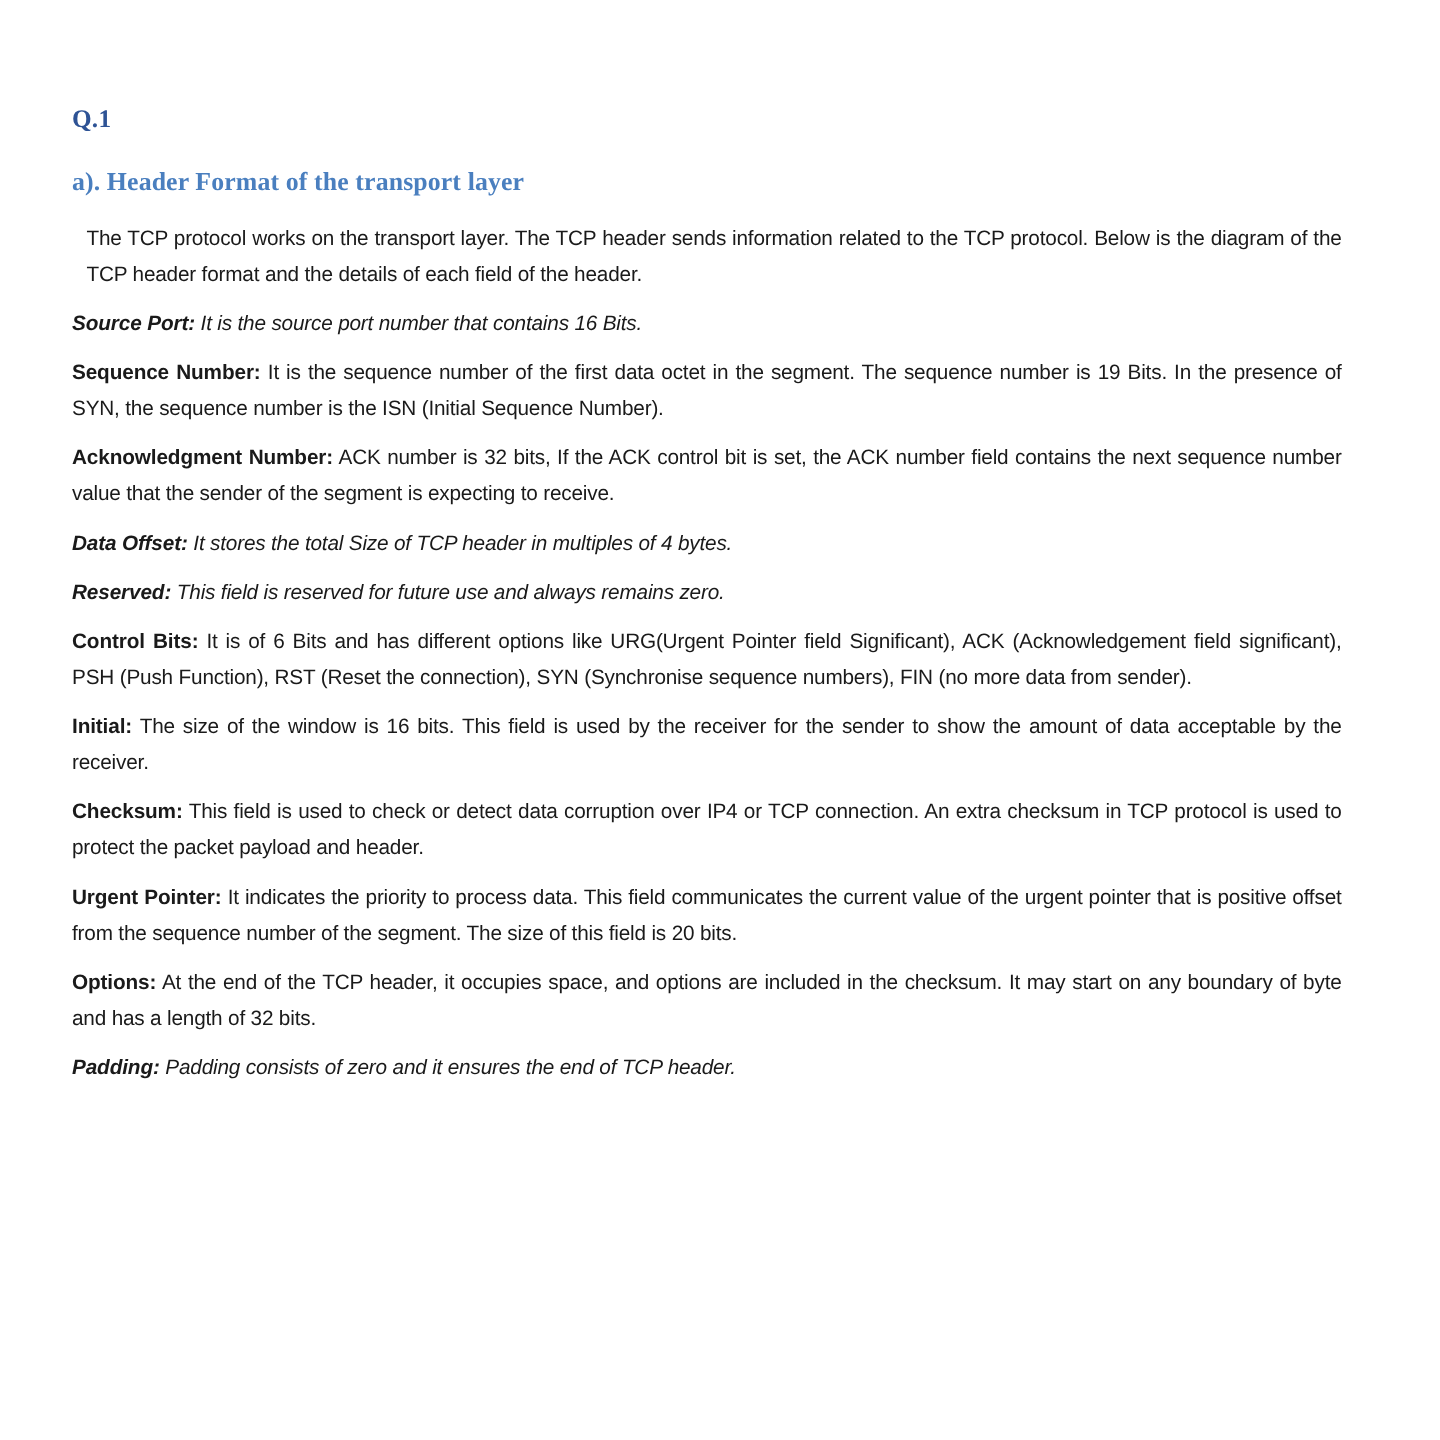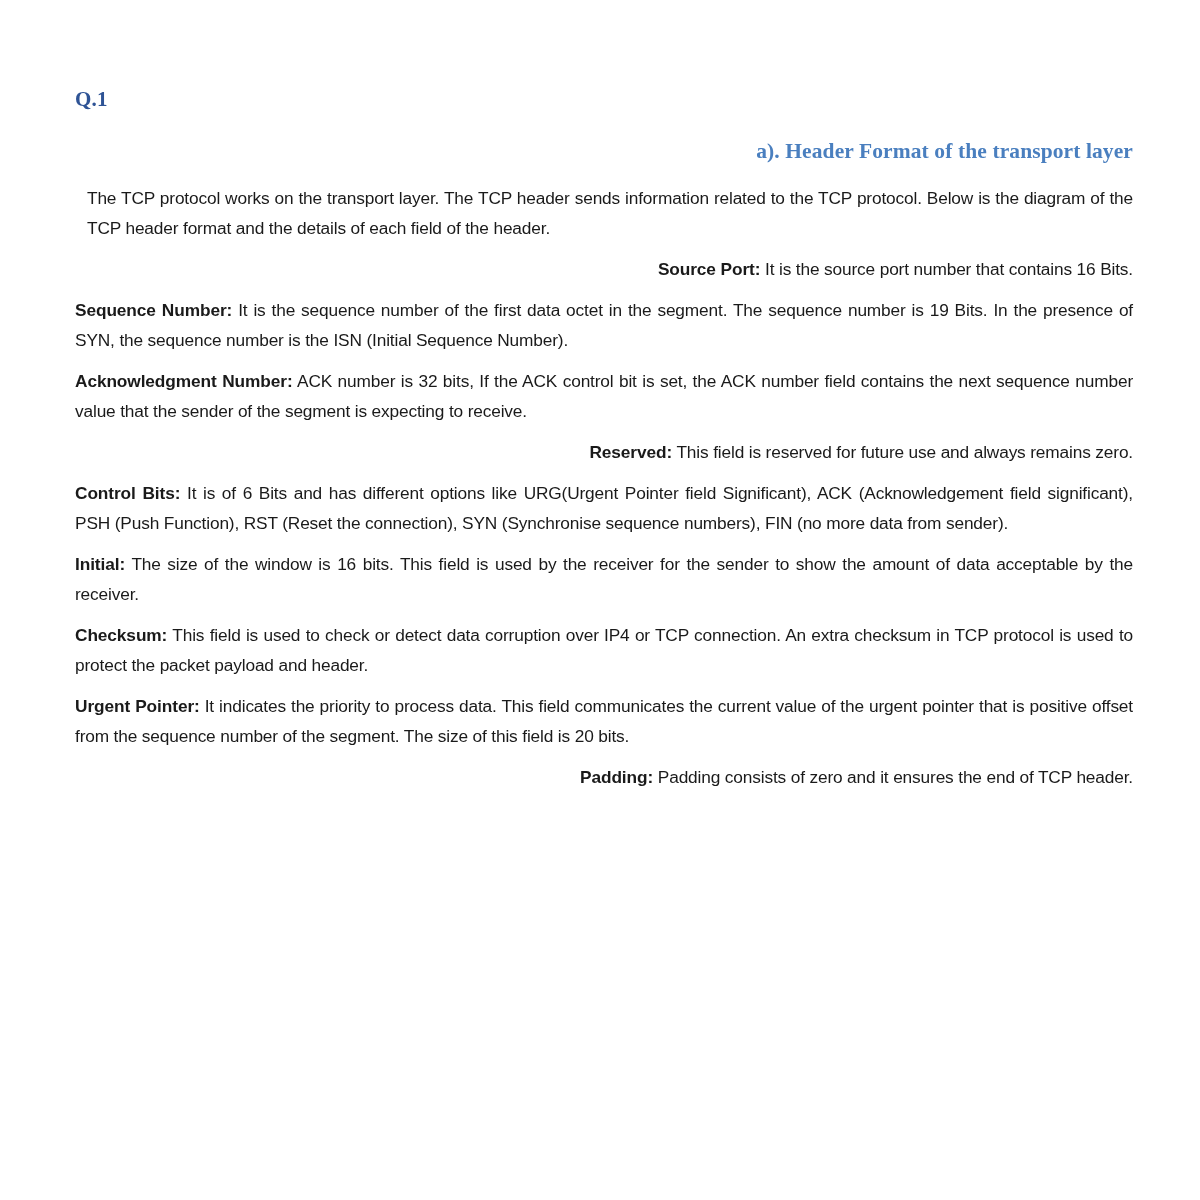--- a/index.html
+++ b/index.html
@@ -19,21 +19,21 @@
   .page {
     position: relative;
     width: 1200px;
     height: 1200px;
     background: #ffffff;
     box-sizing: border-box;
   }
 
   .doc-body {
     position: absolute;
-    left: 75px;
+    left: 60px;
     top: 86px;
     width: 1058px;
   }
 
   
   .heading-q {
     font-family: "Liberation Serif", "DejaVu Serif", serif;
     font-weight: bold;
     font-size: 21px;
     line-height: 26px;
@@ -43,21 +43,20 @@
   }
 
   .heading-sub {
     font-family: "Liberation Serif", "DejaVu Serif", serif;
     font-weight: bold;
     font-size: 21.5px;
     line-height: 26px;
     color: #4A7FBF;
     letter-spacing: 0.1px;
     margin: 0 0 19px 0;
-    text-align: right;
   }
 
   
   .para {
     font-family: "Liberation Sans", sans-serif;
     font-size: 17.3px;
     line-height: 30px;
     color: #1a1a1a;
     text-align: justify;
     text-justify: inter-word;
@@ -69,40 +68,42 @@
 
   .para .lbl {
     font-weight: bold;
     letter-spacing: -0.1px;
   }
 
   
   .para.intro { text-align: justify; margin-left: 12px; }
 
   
-  .para.short { text-align: right; }
+  .para.short { text-align: left; font-style: italic; }
 </style>
 </head>
 <body>
 
 <div class="page">
   <div class="doc-body">
 
     <h1 class="heading-q">Q.1</h1>
 
     <h2 class="heading-sub">a). Header Format of the transport layer</h2>
 
     <p class="para intro">The TCP protocol works on the transport layer. The TCP header sends information related to the TCP protocol. Below is the diagram of the TCP header format and the details of each field of the header.</p>
 
     <div id="field-list">
         <p class="para short"><span class="lbl">Source Port:</span><span> It is the source port number that contains 16 Bits.</span></p>
         <p class="para"><span class="lbl">Sequence Number:</span><span> It is the sequence number of the first data octet in the segment. The sequence number is 19 Bits. In the presence of SYN, the sequence number is the ISN (Initial Sequence Number).</span></p>
         <p class="para"><span class="lbl">Acknowledgment Number:</span><span> ACK number is 32 bits, If the ACK control bit is set, the ACK number field contains the next sequence number value that the sender of the segment is expecting to receive.</span></p>
+        <p class="para short"><span class="lbl">Data Offset:</span><span> It stores the total Size of TCP header in multiples of 4 bytes.</span></p>
         <p class="para short"><span class="lbl">Reserved:</span><span> This field is reserved for future use and always remains zero.</span></p>
         <p class="para"><span class="lbl">Control Bits:</span><span> It is of 6 Bits and has different options like URG(Urgent Pointer field Significant), ACK (Acknowledgement field significant), PSH (Push Function), RST (Reset the connection), SYN (Synchronise sequence numbers), FIN (no more data from sender).</span></p>
         <p class="para"><span class="lbl">Initial:</span><span> The size of the window is 16 bits. This field is used by the receiver for the sender to show the amount of data acceptable by the receiver.</span></p>
         <p class="para"><span class="lbl">Checksum:</span><span> This field is used to check or detect data corruption over IP4 or TCP connection. An extra checksum in TCP protocol is used to protect the packet payload and header.</span></p>
         <p class="para"><span class="lbl">Urgent Pointer:</span><span> It indicates the priority to process data. This field communicates the current value of the urgent pointer that is positive offset from the sequence number of the segment. The size of this field is 20 bits.</span></p>
+        <p class="para"><span class="lbl">Options:</span><span> At the end of the TCP header, it occupies space, and options are included in the checksum. It may start on any boundary of byte and has a length of 32 bits.</span></p>
         <p class="para short"><span class="lbl">Padding:</span><span> Padding consists of zero and it ensures the end of TCP header.</span></p>
       </div>
 
   </div>
 </div>
 
 </body></html>

